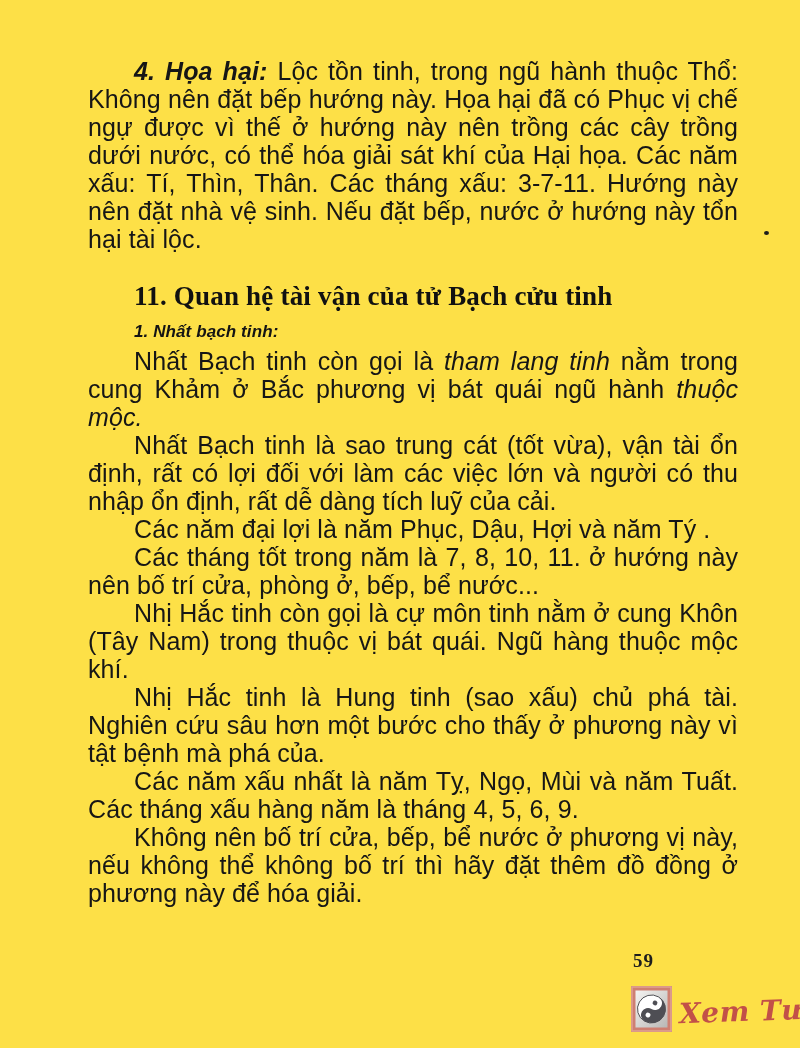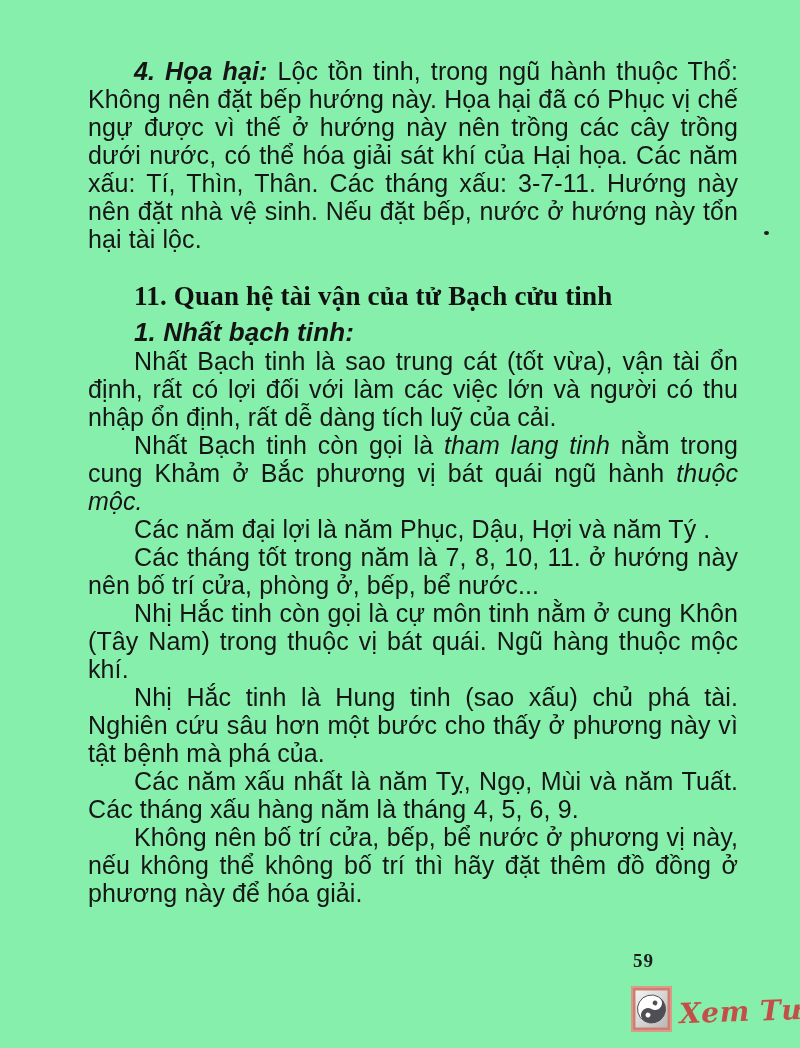--- a/index.html
+++ b/index.html
@@ -9,21 +9,21 @@
   body {
     width: 800px;
     height: 1048px;
     position: relative;
     background: #ffffff;
     font-family: "Liberation Sans", sans-serif;
   }
   .page {
     position: absolute;
     inset: 0;
-    background: #86efac;
+    background: #fde047;
     overflow: hidden;
     padding-left: 28px;
   }
   .text-block {
     position: absolute;
     left: 88px;
     top: 57px;
     width: 650px;
     color: #161616;
     font-size: 25px;
@@ -51,21 +51,21 @@
     line-height: 30px;
     text-align: left;
     color: #111111;
     letter-spacing: 0.2px;
   }
   h3.sub-heading {
     margin: 3px 0 1px 0;
     padding-left: 46px;
     font-weight: bold;
     font-style: italic;
-    font-size: 26px;
+    font-size: 17px;
     line-height: 28px;
     text-align: left;
     color: #141414;
   }
   .page-number {
     position: absolute;
     left: 633px;
     top: 950px;
     font-family: "Liberation Serif", serif;
     font-size: 19px;
@@ -113,23 +113,23 @@
 <div class="page">
 
   <main class="text-block">
 
     <p class="body"><span class="lead-bi">4. Họa hại: </span><span>Lộc tồn tinh, trong ngũ hành thuộc Thổ: Không nên đặt bếp hướng này. Họa hại đã có Phục vị chế ngự được vì thế ở hướng này nên trồng các cây trồng dưới nước, có thể hóa giải sát khí của Hại họa. Các năm xấu: Tí, Thìn, Thân. Các tháng xấu: 3-7-11. Hướng này nên đặt nhà vệ sinh. Nếu đặt bếp, nước ở hướng này tổn hại tài lộc.</span></p>
 
     <h2 class="section-heading">11. Quan hệ tài vận của tử Bạch cửu tinh</h2>
 
     <h3 class="sub-heading">1. Nhất bạch tinh:</h3>
 
+    <p class="body"><span>Nhất Bạch tinh còn gọi là </span><span class="it">tham lang tinh</span><span> nằm trong cung Khảm ở Bắc phương vị bát quái ngũ hành </span><span class="it">thuộc mộc.</span></p>
+
     <p class="body">Nhất Bạch tinh là sao trung cát (tốt vừa), vận tài ổn định, rất có lợi đối với làm các việc lớn và người có thu nhập ổn định, rất dễ dàng tích luỹ của cải.</p>
-
-    <p class="body"><span>Nhất Bạch tinh còn gọi là </span><span class="it">tham lang tinh</span><span> nằm trong cung Khảm ở Bắc phương vị bát quái ngũ hành </span><span class="it">thuộc mộc.</span></p>
 
     <p class="body">Các năm đại lợi là năm Phục, Dậu, Hợi và năm Tý .</p>
 
     <p class="body">Các tháng tốt trong năm là 7, 8, 10, 11. ở hướng này nên bố trí cửa, phòng ở, bếp, bể nước...</p>
 
 
     <p class="body">Nhị Hắc tinh còn gọi là cự môn tinh nằm ở cung Khôn (Tây Nam) trong thuộc vị bát quái. Ngũ hàng thuộc mộc khí.</p>
 
     <p class="body">Nhị Hắc tinh là Hung tinh (sao xấu) chủ phá tài. Nghiên cứu sâu hơn một bước cho thấy ở phương này vì tật bệnh mà phá của.</p>
 

